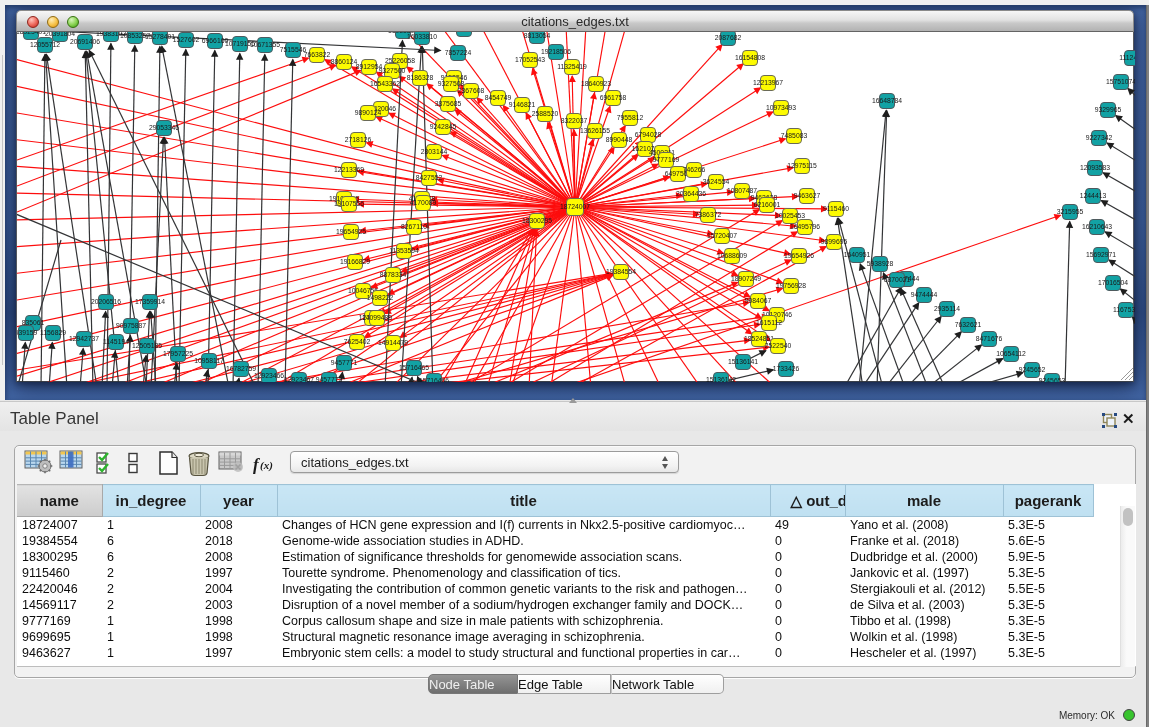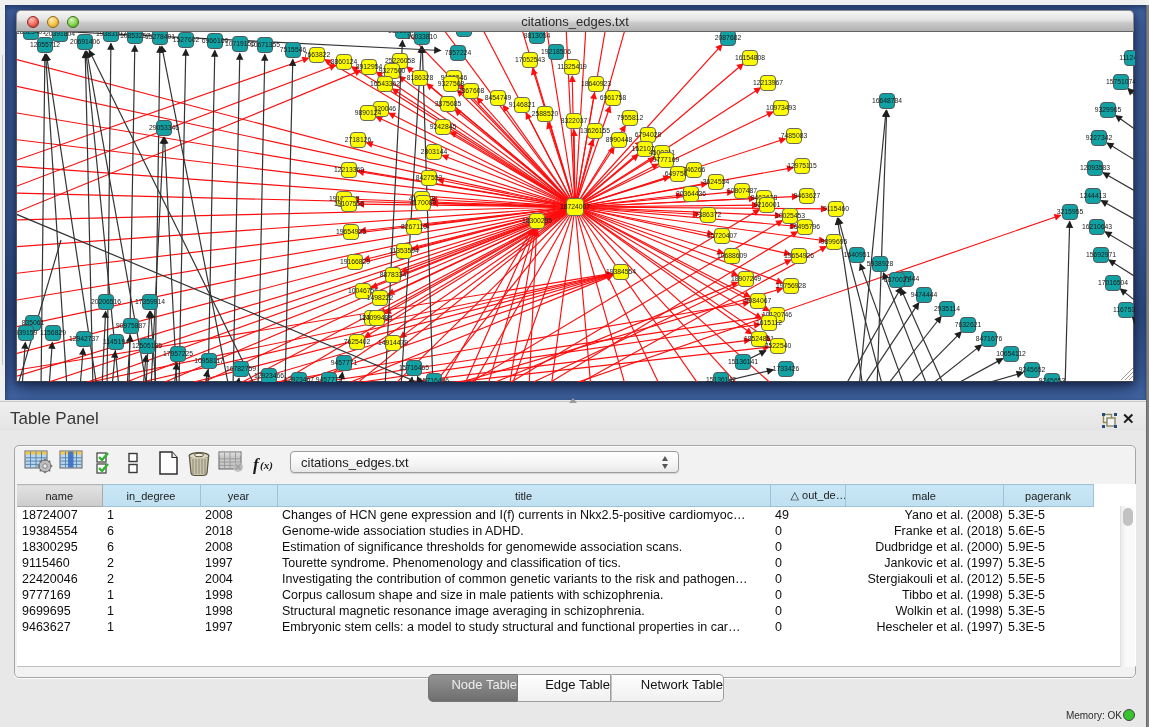--- a/index.html
+++ b/index.html
@@ -29,33 +29,33 @@
 #floaticon{position:absolute;left:1102px;top:11px;width:15px;height:15px}
 #closex{position:absolute;left:1122px;top:8px;font-size:15px;font-weight:bold;color:#1a1a1a}
 #panel{position:absolute;left:14px;top:45px;width:1122px;height:233px;background:#f2f2f2;border:1px solid #a6a6a6;border-radius:5px;box-shadow:0 1px 0 #fdfdfd, inset 0 1px 0 #fbfbfb}
 #toolbar{position:absolute;left:4px;top:2px;width:280px;height:30px}
 #combo{position:absolute;left:275px;top:5px;width:389px;height:22px;border:1px solid #9b9b9b;border-radius:4px;background:linear-gradient(#ffffff,#f2f2f2 70%,#e7e7e7);box-shadow:0 1px 1px rgba(0,0,0,.12)}
 #combo .ct{position:absolute;left:10px;top:3px;font-size:13px;color:#1c1c1c}
 #combo .up{position:absolute;right:10px;top:4px;width:0;height:0;border-left:3.5px solid transparent;border-right:3.5px solid transparent;border-bottom:5px solid #555}
 #combo .dn{position:absolute;right:10px;top:12px;width:0;height:0;border-left:3.5px solid transparent;border-right:3.5px solid transparent;border-top:5px solid #555}
 #tablewrap{position:absolute;left:2px;top:38px;width:1119px;height:183px;background:#fff;border-bottom:1px solid #bdbdbd}
 table.grid{border-collapse:collapse;table-layout:fixed;width:1103px;font-size:12.5px;color:#0d0d0d}
-table.grid th{height:22px;font-weight:normal;font-size:11px;color:#1c1c1c;background:linear-gradient(#c9e6f5,#bfe0f1);border-right:1px solid #9ec2d6;border-top:1px solid #9ec2d6;border-bottom:1px solid #9ec2d6;overflow:hidden;white-space:nowrap}
+table.grid th{height:32px;font-weight:bold;font-size:15px;color:#1c1c1c;background:linear-gradient(#c9e6f5,#bfe0f1);border-right:1px solid #9ec2d6;border-top:1px solid #9ec2d6;border-bottom:1px solid #9ec2d6;overflow:hidden;white-space:nowrap}
 table.grid th.rowh{background:linear-gradient(#e2e2e2,#cccccc);border-right:1px solid #a8a8a8;border-top:1px solid #b5b5b5;border-bottom:1px solid #a8a8a8}
 table.grid td{height:16px;padding:0 0 0 5px;overflow:hidden;white-space:nowrap}
 td.c2{padding-left:8px}td.c3{padding-left:7px}td.c4{padding-left:6px}td.c5{padding-left:5px}
-td.c6{text-align:right;padding-left:0}td.c7{padding-left:4px}
+td.c6{text-align:left;padding-left:0}td.c7{padding-left:4px}
 #vscroll{position:absolute;left:1103px;top:22px;width:15px;height:161px;background:linear-gradient(90deg,#ececec,#fafafa 40%,#fafafa);border-left:1px solid #e0e0e0}
 #vthumb{position:absolute;left:2px;top:2px;width:10px;height:18px;background:#c2c2c2;border-radius:5px}
 #seg{position:absolute;left:413px;top:228px;height:20px;z-index:6;font-size:13px}
-.segb{float:left;height:28px;line-height:19px;text-align:right;border:1px solid #9e9e9e;background:linear-gradient(#ffffff,#f0f0f0);color:#111}
+.segb{float:left;height:20px;line-height:19px;text-align:left;border:1px solid #9e9e9e;background:linear-gradient(#ffffff,#f0f0f0);color:#111}
 #seg .s1{width:90px;border-radius:5px 0 0 5px;background:linear-gradient(#949494,#6e6e6e);color:#efefef;border-color:#767676}
 #seg .s2{width:93px;border-left:none}
 #seg .s3{width:113px;border-left:1px solid #c4c4c4;border-radius:0 5px 5px 0}
-#memory{position:absolute;right:24px;top:310px;font-size:10px;color:#2c2c2c}
+#memory{position:absolute;right:31px;top:310px;font-size:10px;color:#2c2c2c}
 #memdot{position:absolute;right:11px;top:309px;width:12px;height:12px;border-radius:50%;background:#38c42e;border:1.5px solid #454545}
 </style></head><body>
 <div id="stage">
  <div id="desktop"></div>
  <div id="topstrip"></div>
     <div id="leftstrip"></div>
     <div id="leftgroove"></div>
  <div id="win">
   <div id="titlebar">
         <div id="title">citations_edges.txt</div>
@@ -734,20 +734,30 @@
                 <td>22420046</td>
                 <td class="c2">2</td>
                 <td class="c3">2004</td>
                 <td class="c4">Investigating the contribution of common genetic variants to the risk and pathogen…</td>
                 <td class="c5">0</td>
                 <td class="c6">Stergiakouli et al. (2012)</td>
                 <td class="c7">5.5E-5</td>
                 <td></td>
               </tr>
               <tr>
+                <td>14569117</td>
+                <td class="c2">2</td>
+                <td class="c3">2003</td>
+                <td class="c4">Disruption of a novel member of a sodium/hydrogen exchanger family and DOCK…</td>
+                <td class="c5">0</td>
+                <td class="c6">de Silva et al. (2003)</td>
+                <td class="c7">5.3E-5</td>
+                <td></td>
+              </tr>
+              <tr>
                 <td>9777169</td>
                 <td class="c2">1</td>
                 <td class="c3">1998</td>
                 <td class="c4">Corpus callosum shape and size in male patients with schizophrenia.</td>
                 <td class="c5">0</td>
                 <td class="c6">Tibbo et al. (1998)</td>
                 <td class="c7">5.3E-5</td>
                 <td></td>
               </tr>
               <tr>

